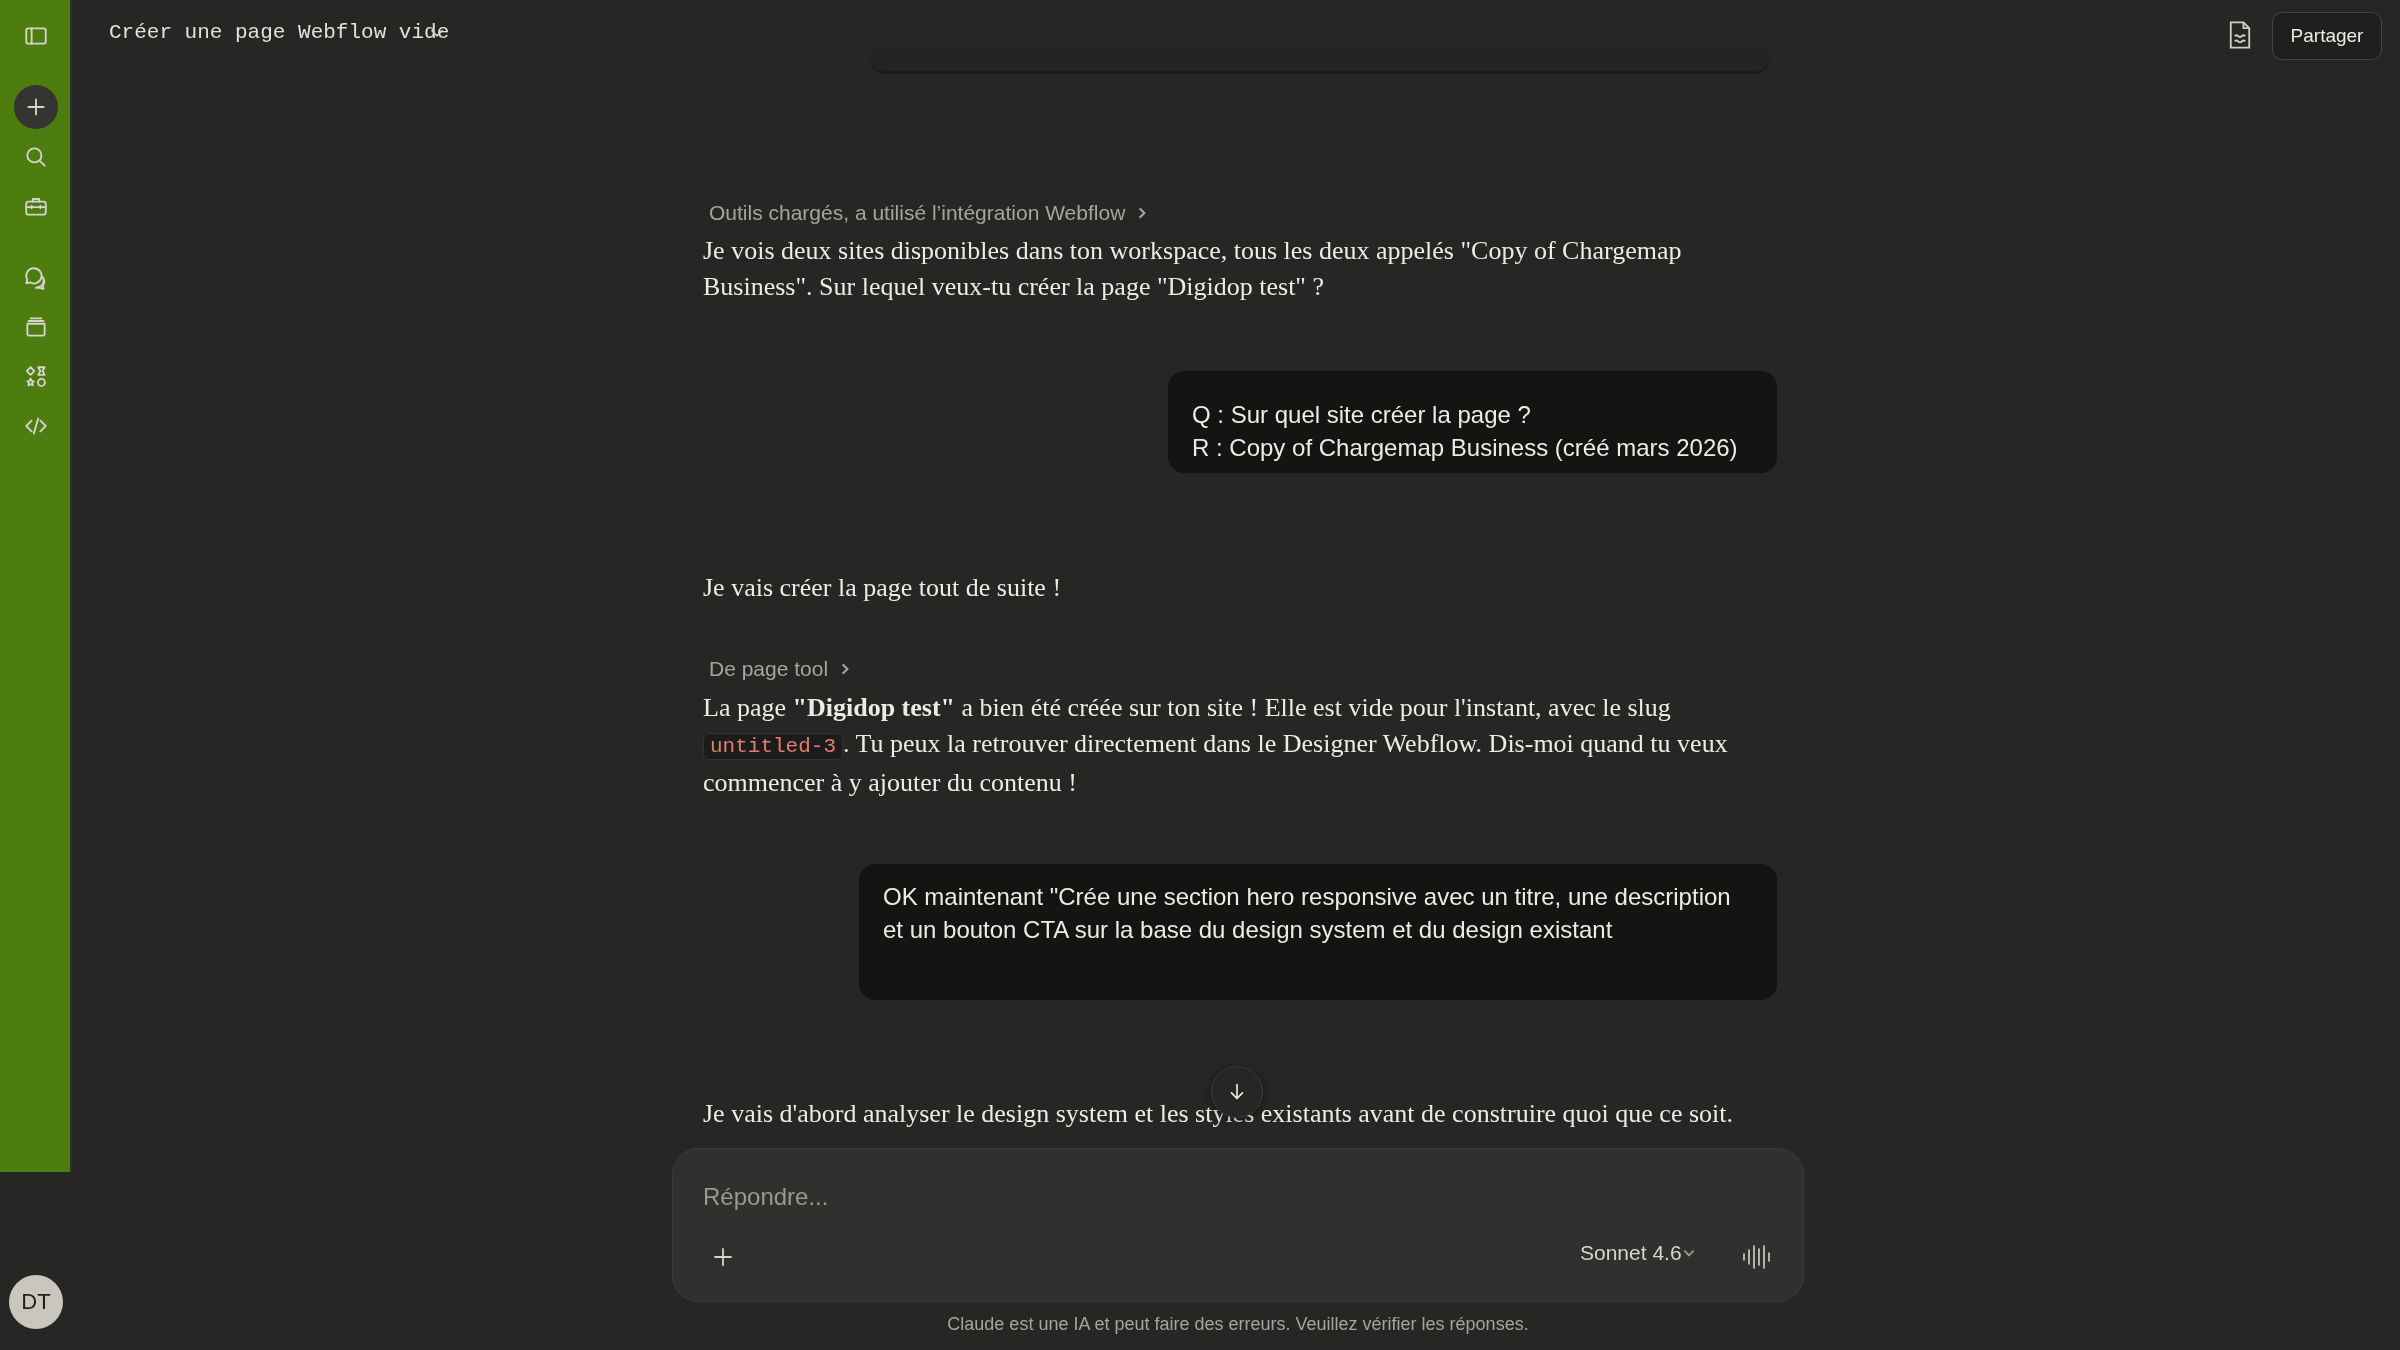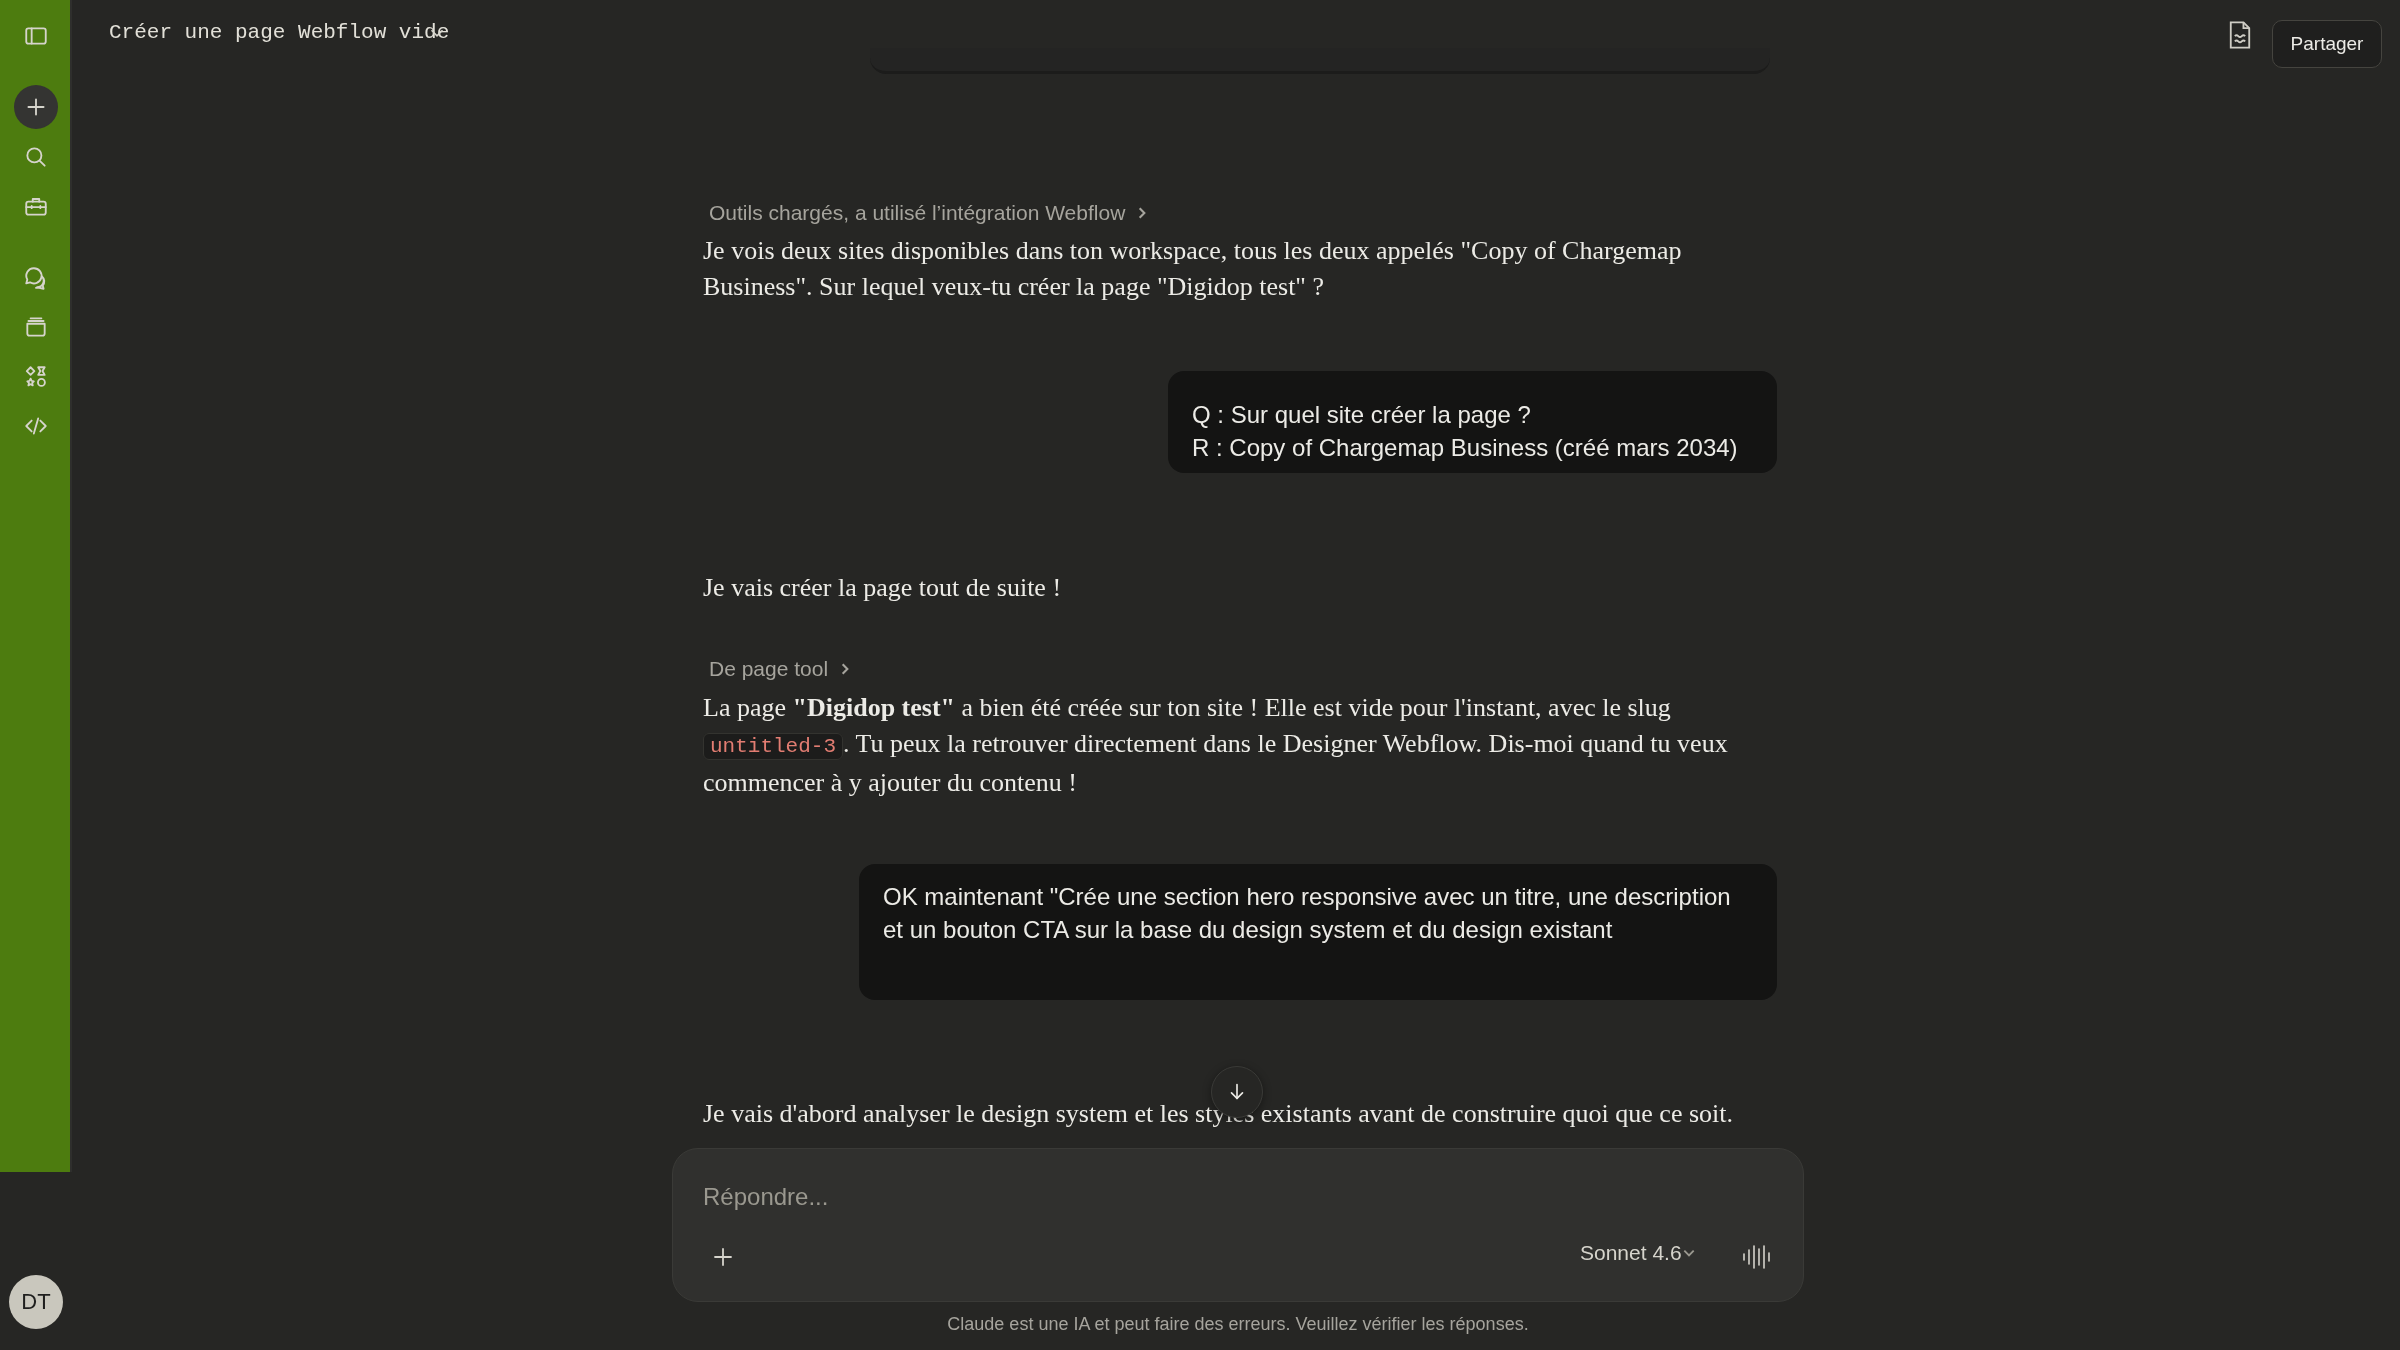--- a/index.html
+++ b/index.html
@@ -9,21 +9,21 @@
   .side-btn svg { width: 26px; height: 26px; stroke: #d6d4cc; fill: none; stroke-width: 1.7; stroke-linecap: round; stroke-linejoin: round; }
   .side-btn.new { border-radius: 50%; background: #343432; width: 44px; height: 44px; left: 14px; }
   .avatar { position: absolute; left: 9px; top: 1275px; width: 54px; height: 54px; border-radius: 50%; background: #c9c7bd; color: #1f1f1e; font-size: 22px; display: flex; align-items: center; justify-content: center; font-weight: 500; }
 
   .topbar { position: absolute; left: 72px; top: 0; right: 0; height: 72px; }
   .title { position: absolute; left: 37px; top: 21px; font-size: 21px; color: #e2e0d8; font-family: Liberation Mono, monospace; }
   .title-chevron { position: absolute; left: 354px; top: 22px; width: 28px; height: 28px; }
   .title-chevron svg { width: 22px; height: 22px; stroke: #d6d4cc; fill: none; stroke-width: 1.8; }
   .doc-icon { position: absolute; left: 2155px; top: 20px; width: 30px; height: 32px; }
   .doc-icon svg { width: 26px; height: 30px; stroke: #cfcdc5; fill: none; stroke-width: 1.6; }
-  .share-btn { position: absolute; left: 2200px; top: 12px; width: 110px; height: 48px; border: 1.5px solid #45443f; border-radius: 10px; background: #1f1f1e; color: #ecebe6; font-size: 19px; display: flex; align-items: center; justify-content: center; font-weight: 500; margin-top: 8px; }
+  .share-btn { position: absolute; left: 2200px; top: 12px; width: 110px; height: 48px; border: 1.5px solid #45443f; border-radius: 10px; background: #1f1f1e; color: #ecebe6; font-size: 19px; display: flex; align-items: center; justify-content: center; font-weight: 500; }
 
   .prev-bubble-edge { position: absolute; left: 870px; top: 48px; width: 900px; height: 26px; background: #242423; border-bottom: 3px solid #1c1c1b; border-radius: 0 0 16px 16px; }
 
   .tool-line { position: absolute; left: 709px; font-size: 21px; color: #a6a49d; display: flex; align-items: center; gap: 10px; margin-top: 48px; }
   .tool-line svg { width: 14px; height: 14px; stroke: #a6a49d; fill: none; stroke-width: 1.8; }
   .assistant { position: absolute; left: 703px; width: 1050px; font-family: "Liberation Serif", "DejaVu Serif", serif; font-size: 26px; line-height: 36px; color: #ecebe6; margin-top: 36px; }
   .assistant b { font-weight: 700; }
   .code { font-family: "Liberation Mono", "DejaVu Sans Mono", monospace; font-size: 21px; color: #e27d72; background: #1c1c1b; border: 1px solid #33332f; border-radius: 6px; padding: 1px 6px; }
   .user-bubble { position: absolute; background: #141413; border-radius: 16px; color: #ecebe6; font-size: 24px; line-height: 33px; padding: 21px 24px; }
   .scroll-down { position: absolute; left: 1211px; top: 1066px; width: 52px; height: 52px; border-radius: 50%; background: #262624; border: 1.5px solid #3a3a37; display: flex; align-items: center; justify-content: center; box-shadow: 0 2px 8px rgba(0,0,0,0.4); }
@@ -127,21 +127,21 @@
     <span>Outils chargés, a utilisé l’intégration Webflow</span>
     <svg viewBox="0 0 12 12">
         <polyline points="4,2 8,6 4,10"></polyline>
       </svg>
   </div>
 
   <div class="assistant" style="top:197px">Je vois deux sites disponibles dans ton workspace, tous les deux appelés "Copy of Chargemap Business". Sur lequel veux-tu créer la page "Digidop test" ?</div>
 
   <div class="user-bubble" style="left:1168px; top:371px; width:609px; height:102px; padding-top:27px;">
     <div>Q : Sur quel site créer la page ?</div>
-    <div>R : Copy of Chargemap Business (créé mars 2034)</div>
+    <div>R : Copy of Chargemap Business (créé mars 2026)</div>
   </div>
 
   <div class="assistant" style="top:534px">Je vais créer la page tout de suite !</div>
 
   <div class="tool-line" style="top:609px">
     <span>De page tool</span>
     <svg viewBox="0 0 12 12">
         <polyline points="4,2 8,6 4,10"></polyline>
       </svg>
   </div>

